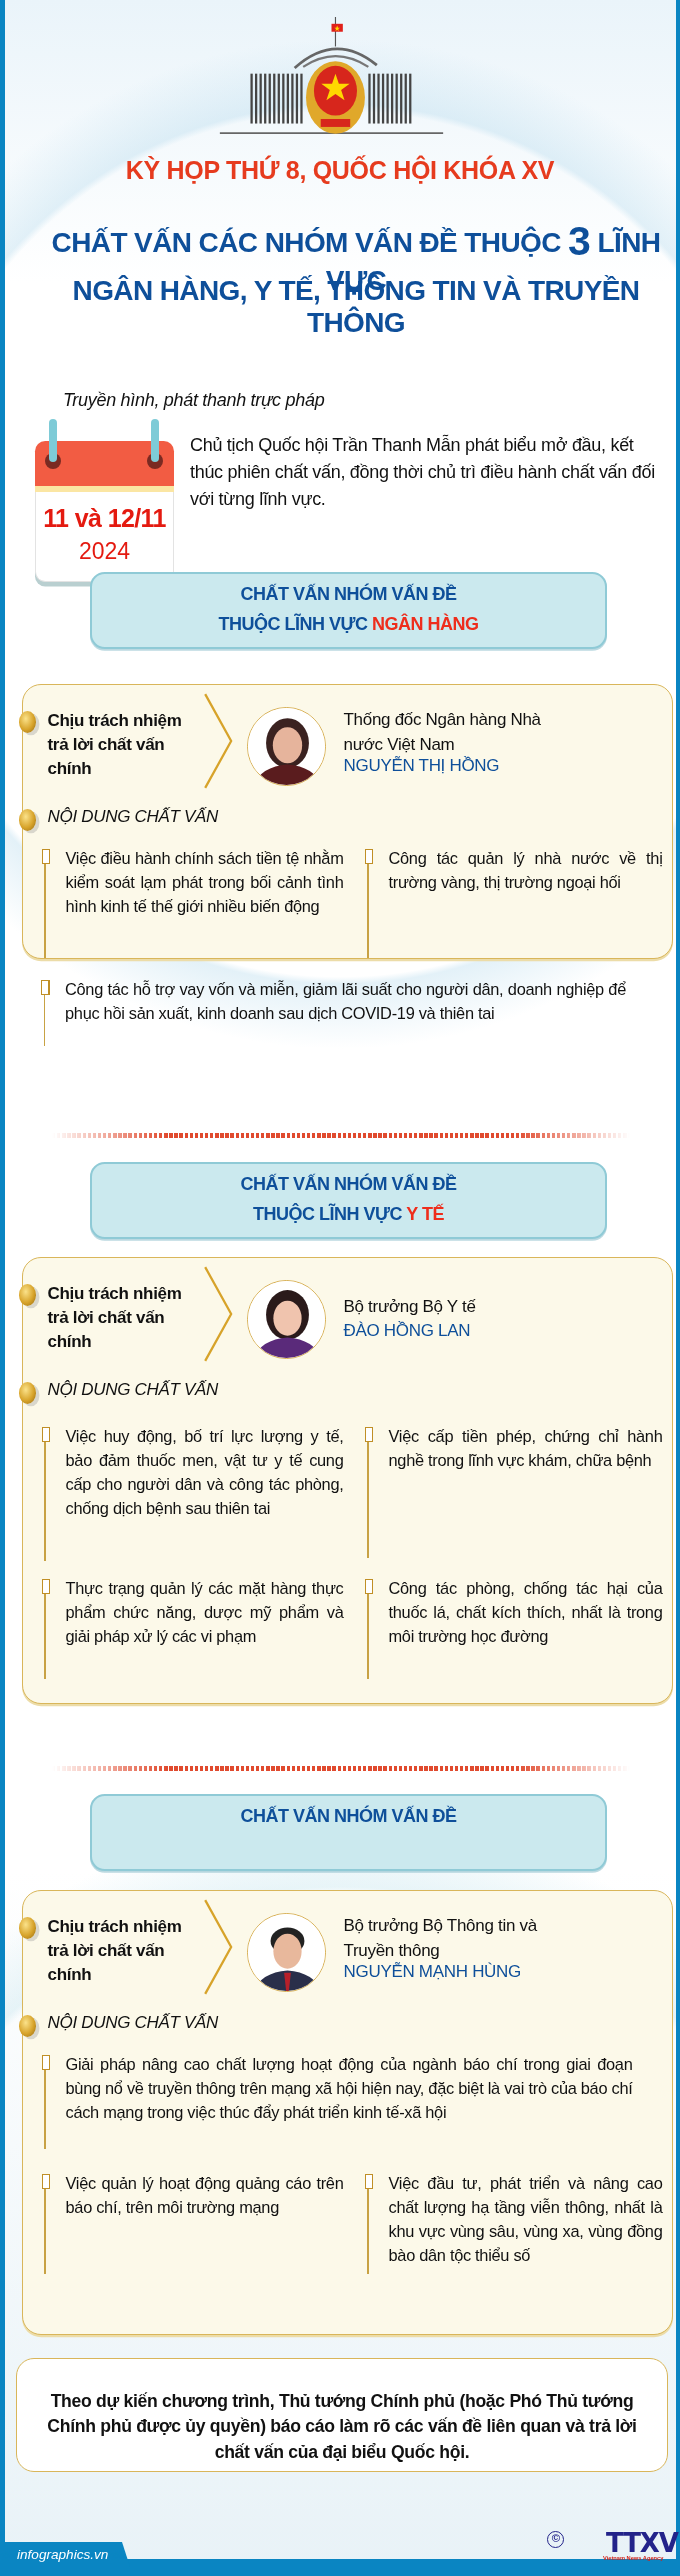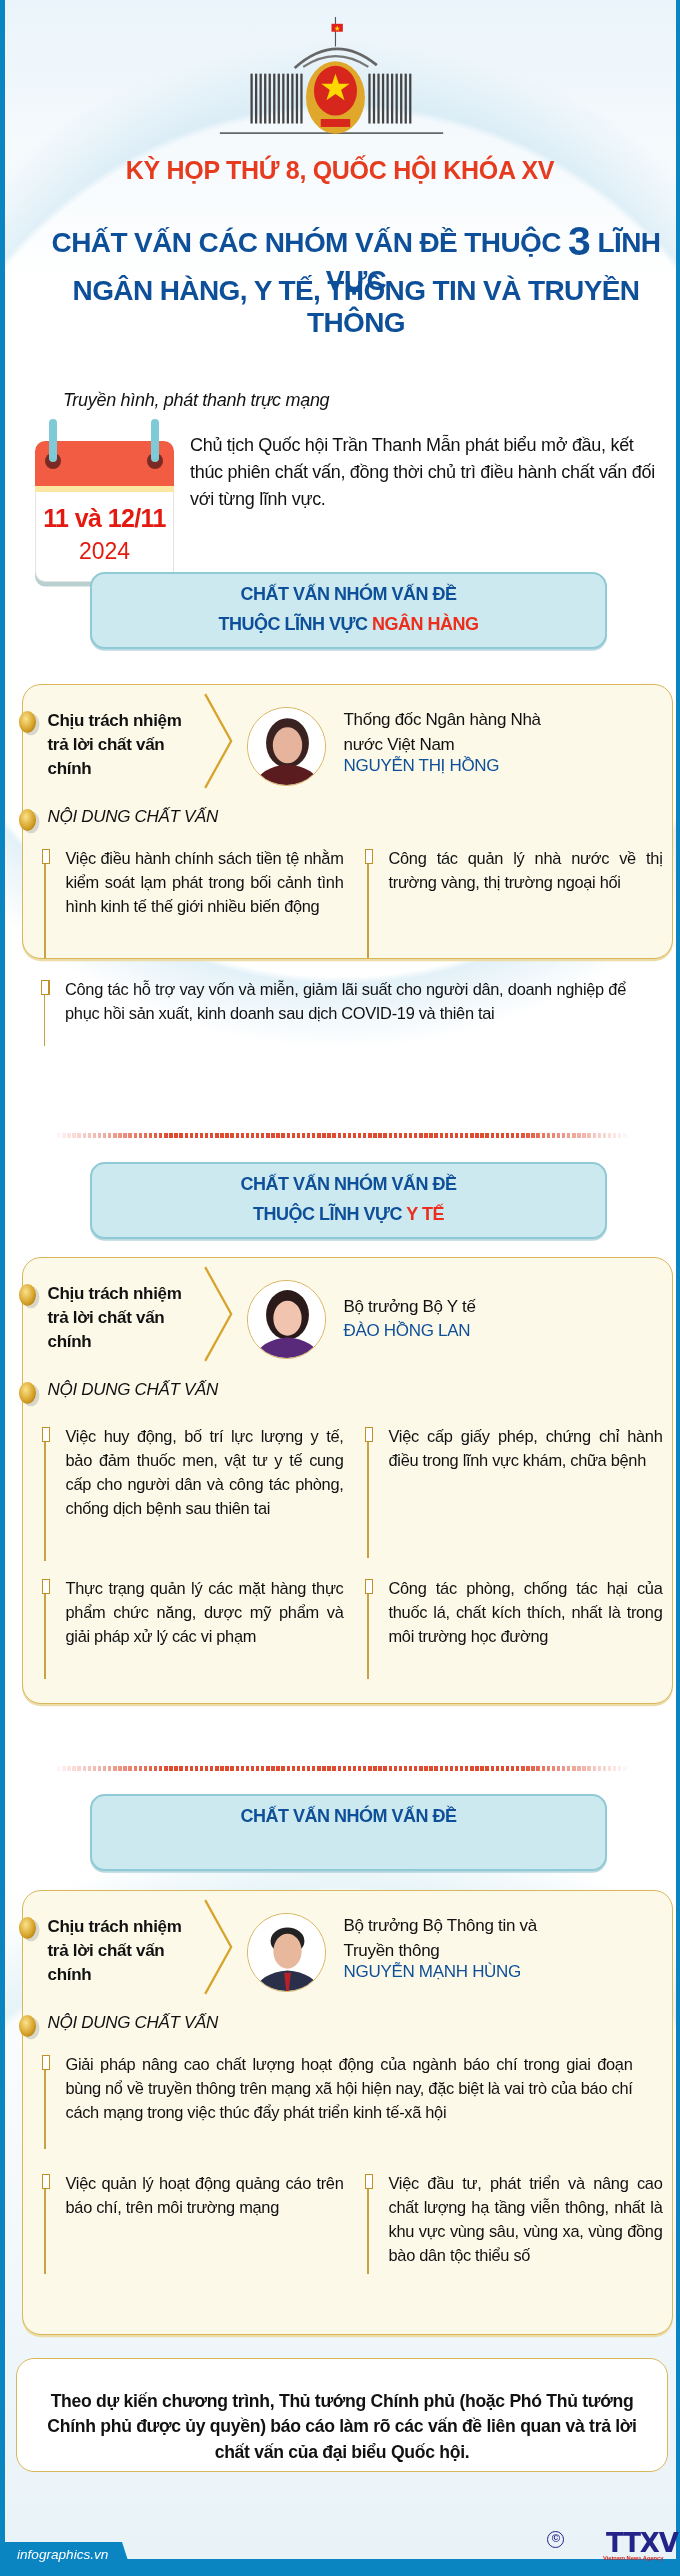--- a/index.html
+++ b/index.html
@@ -163,21 +163,21 @@
   </svg>
 
   <div class="title1">KỲ HỌP THỨ 8, QUỐC HỘI KHÓA XV</div>
   <div class="title2">
     <span>CHẤT VẤN CÁC NHÓM VẤN ĐỀ THUỘC</span>
     <span class="big3">3</span>
     <span>LĨNH VỰC</span>
   </div>
   <div class="title3">NGÂN HÀNG, Y TẾ, THÔNG TIN VÀ TRUYỀN THÔNG</div>
 
-  <div class="live-label">Truyền hình, phát thanh trực mạng</div>
+  <div class="live-label">Truyền hình, phát thanh trực pháp</div>
   <div class="calendar">
     <div class="cal-top"></div>
     <div class="cal-stripe"></div>
     <div class="cal-body"></div>
     <div class="cal-hole" style="left:10.2px"></div>
     <div class="cal-hole" style="left:112px"></div>
     <div class="cal-ring" style="left:14px"></div>
     <div class="cal-ring" style="left:116px"></div>
     <div class="cal-date">11 và 12/11</div>
     <div class="cal-year">2024</div>
@@ -266,21 +266,21 @@
     <div class="content-label" style="left:25px; top:122px">NỘI DUNG CHẤT VẤN</div>
 
     <div class="item" style="left:19px; top:169px">
       <div class="marker"></div>
       <div class="stem" style="height:119px"></div>
       <div class="txt" style="width:278px">Việc huy động, bố trí lực lượng y tế, bảo đảm thuốc men, vật tư y tế cung cấp cho người dân và công tác phòng, chống dịch bệnh sau thiên tai</div>
     </div>
     <div class="item" style="left:342px; top:169px">
       <div class="marker"></div>
       <div class="stem" style="height:116px"></div>
-      <div class="txt" style="width:274px">Việc cấp giấy phép, chứng chỉ hành điều trong lĩnh vực khám, chữa bệnh</div>
+      <div class="txt" style="width:274px">Việc cấp tiền phép, chứng chỉ hành nghề trong lĩnh vực khám, chữa bệnh</div>
     </div>
     <div class="item" style="left:19px; top:321px">
       <div class="marker"></div>
       <div class="stem" style="height:85px"></div>
       <div class="txt" style="width:278px">Thực trạng quản lý các mặt hàng thực phẩm chức năng, dược mỹ phẩm và giải pháp xử lý các vi phạm</div>
     </div>
     <div class="item" style="left:342px; top:321px">
       <div class="marker"></div>
       <div class="stem" style="height:85px"></div>
       <div class="txt" style="width:274px">Công tác phòng, chống tác hại của thuốc lá, chất kích thích, nhất là trong môi trường học đường</div>

